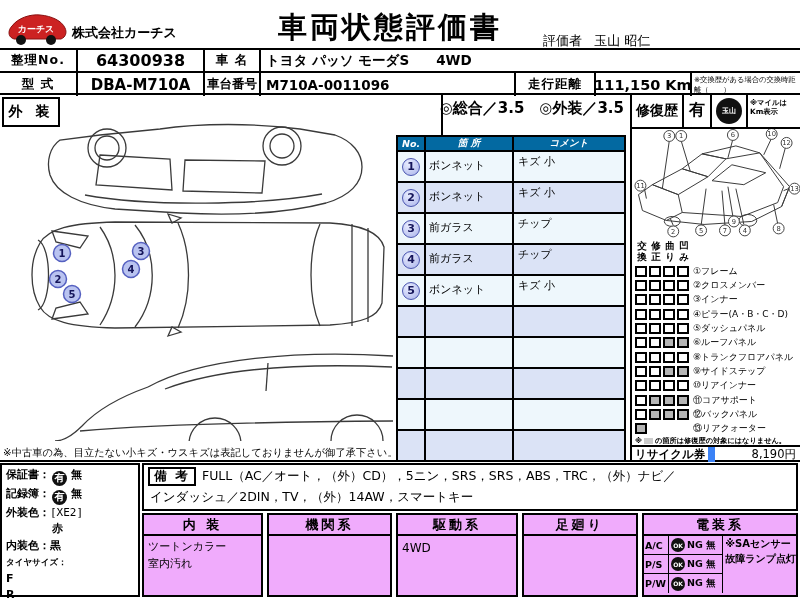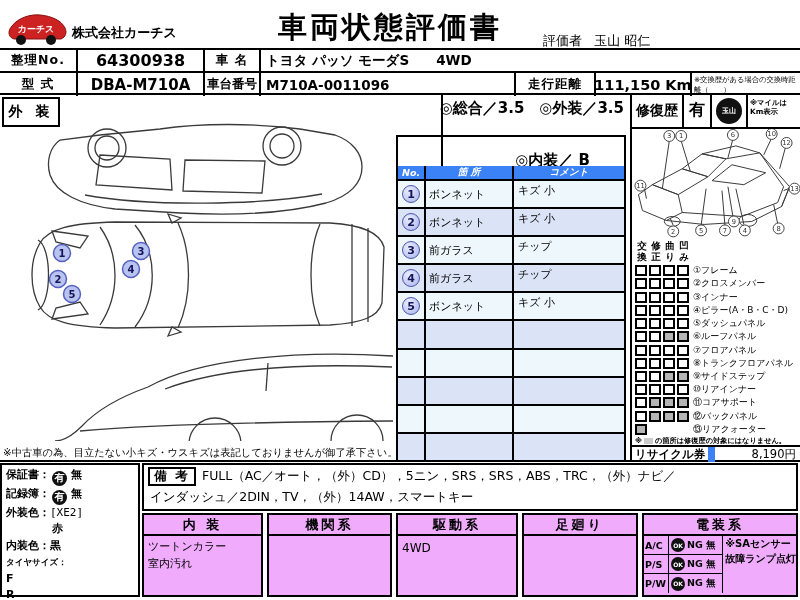--- a/index.html
+++ b/index.html
@@ -29,21 +29,21 @@
   .main { left:0; top:95px; width:800px; height:367px; border-bottom:2px solid #000; }
   .left-area { position:absolute; left:0; top:0; width:443px; height:367px; border-right:2px solid #000; }
   .ext-box { position:absolute; left:2px; top:2px; width:58px; height:30px; border:2px solid #000; display:flex; align-items:center; justify-content:center; font-size:14px; font-weight:bold; letter-spacing:4px; background:#fff; z-index:2; }
   .cars-svg { position:absolute; left:0; top:0; width:394px; height:346px; }
   .used-note { position:absolute; left:3px; top:351px; width:388px; font-size:10.3px; white-space:nowrap; }
 
   .mid-area { position:absolute; left:396px; top:0; width:232px; height:367px; }
   .ratings { text-align:right; font-weight:bold; font-size:15px; line-height:1.3; padding:4px 4px 0 0; }
   .ratings .l2 { padding-right:34px;margin-top:32px; }
   .dmg-table { position:absolute; left:0; top:40px; width:230px; height:327px; border:2px solid #000; display:flex; flex-direction:column; }
-  .dmg-head { display:flex; height:15px; background:#3b82f6; color:#fff; font-size:9.5px; font-weight:bold; font-style:italic; border-bottom:2px solid #000;margin-top:29px; }
+  .dmg-head { display:flex; height:15px; background:#0369a1; color:#fff; font-size:9.5px; font-weight:bold; font-style:italic; border-bottom:2px solid #000; }
   .dmg-head > div { display:flex; align-items:center; justify-content:center; border-right:2px solid #000; }
   .dh-no { width:28px; } .dh-part { width:88px; } .dh-comment { flex:1; border-right:none !important; }
   .dmg-body { flex:1; display:flex; flex-direction:column; }
   .dmg-row { flex:1; display:flex; border-bottom:2px solid #000; background:#eef7fc; }
   .dmg-row:last-child { border-bottom:none; }
   .dmg-row.alt { background:#dbe3f6; }
   .dmg-no { width:28px; display:flex; align-items:center; justify-content:center; border-right:2px solid #000; }
   .dmg-part { width:88px; font-size:11px; padding:6px 2px 0 3px; border-right:2px solid #000; }
   .dmg-comment { flex:1; font-size:11px; padding:2px 0 0 4px; }
   .numball { width:18px; height:18px; border-radius:50%; background:radial-gradient(circle at 35% 30%, #e9edff, #a9b3ea); border:1.5px solid #4a55b0; color:#15155a; font-size:11px; font-weight:bold; display:flex; align-items:center; justify-content:center; }
@@ -424,29 +424,20 @@
             </div>
             <span class="cl-label">⑥ルーフパネル</span>
           </div>
           <div class="cl-row">
             <div class="cl-cells">
               <span class="cl-box"></span>
               <span class="cl-box"></span>
               <span class="cl-box"></span>
               <span class="cl-box"></span>
             </div>
-            <span class="cl-label">⑦フロアパネル</span>
-          </div>
-          <div class="cl-row">
-            <div class="cl-cells">
-              <span class="cl-box"></span>
-              <span class="cl-box"></span>
-              <span class="cl-box"></span>
-              <span class="cl-box"></span>
-            </div>
             <span class="cl-label">⑧トランクフロアパネル</span>
           </div>
           <div class="cl-row">
             <div class="cl-cells">
               <span class="cl-box"></span>
               <span class="cl-box"></span>
               <span class="cl-box gray"></span>
               <span class="cl-box gray"></span>
             </div>
             <span class="cl-label">⑨サイドステップ</span>

